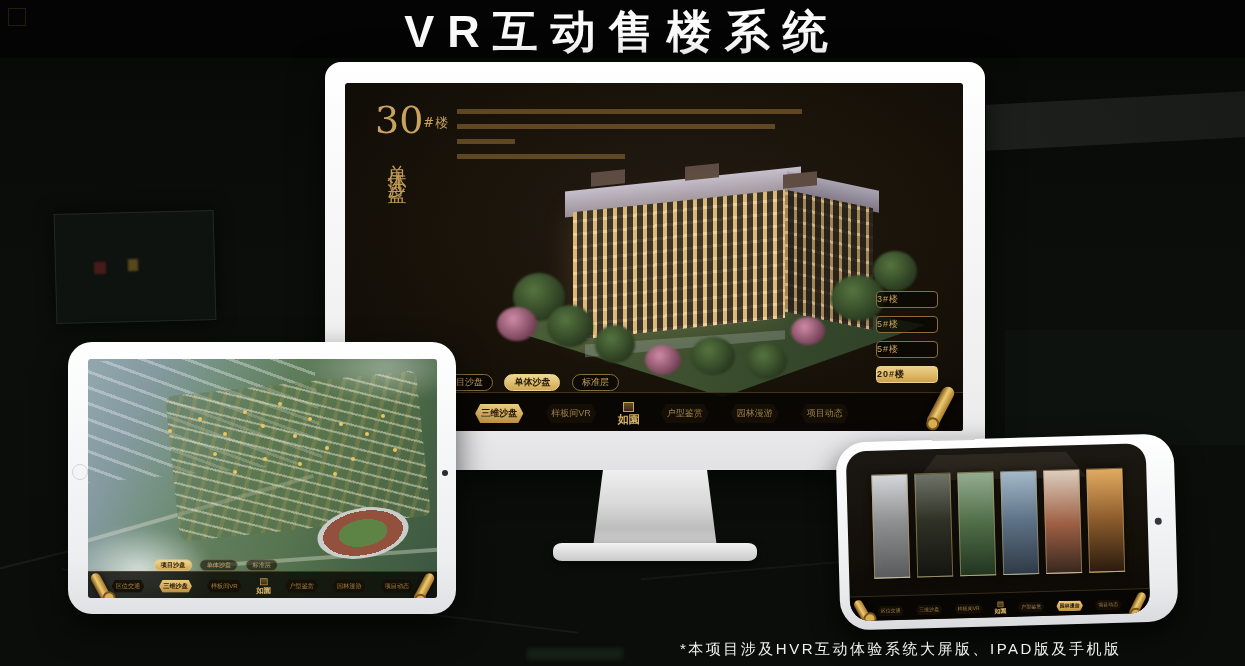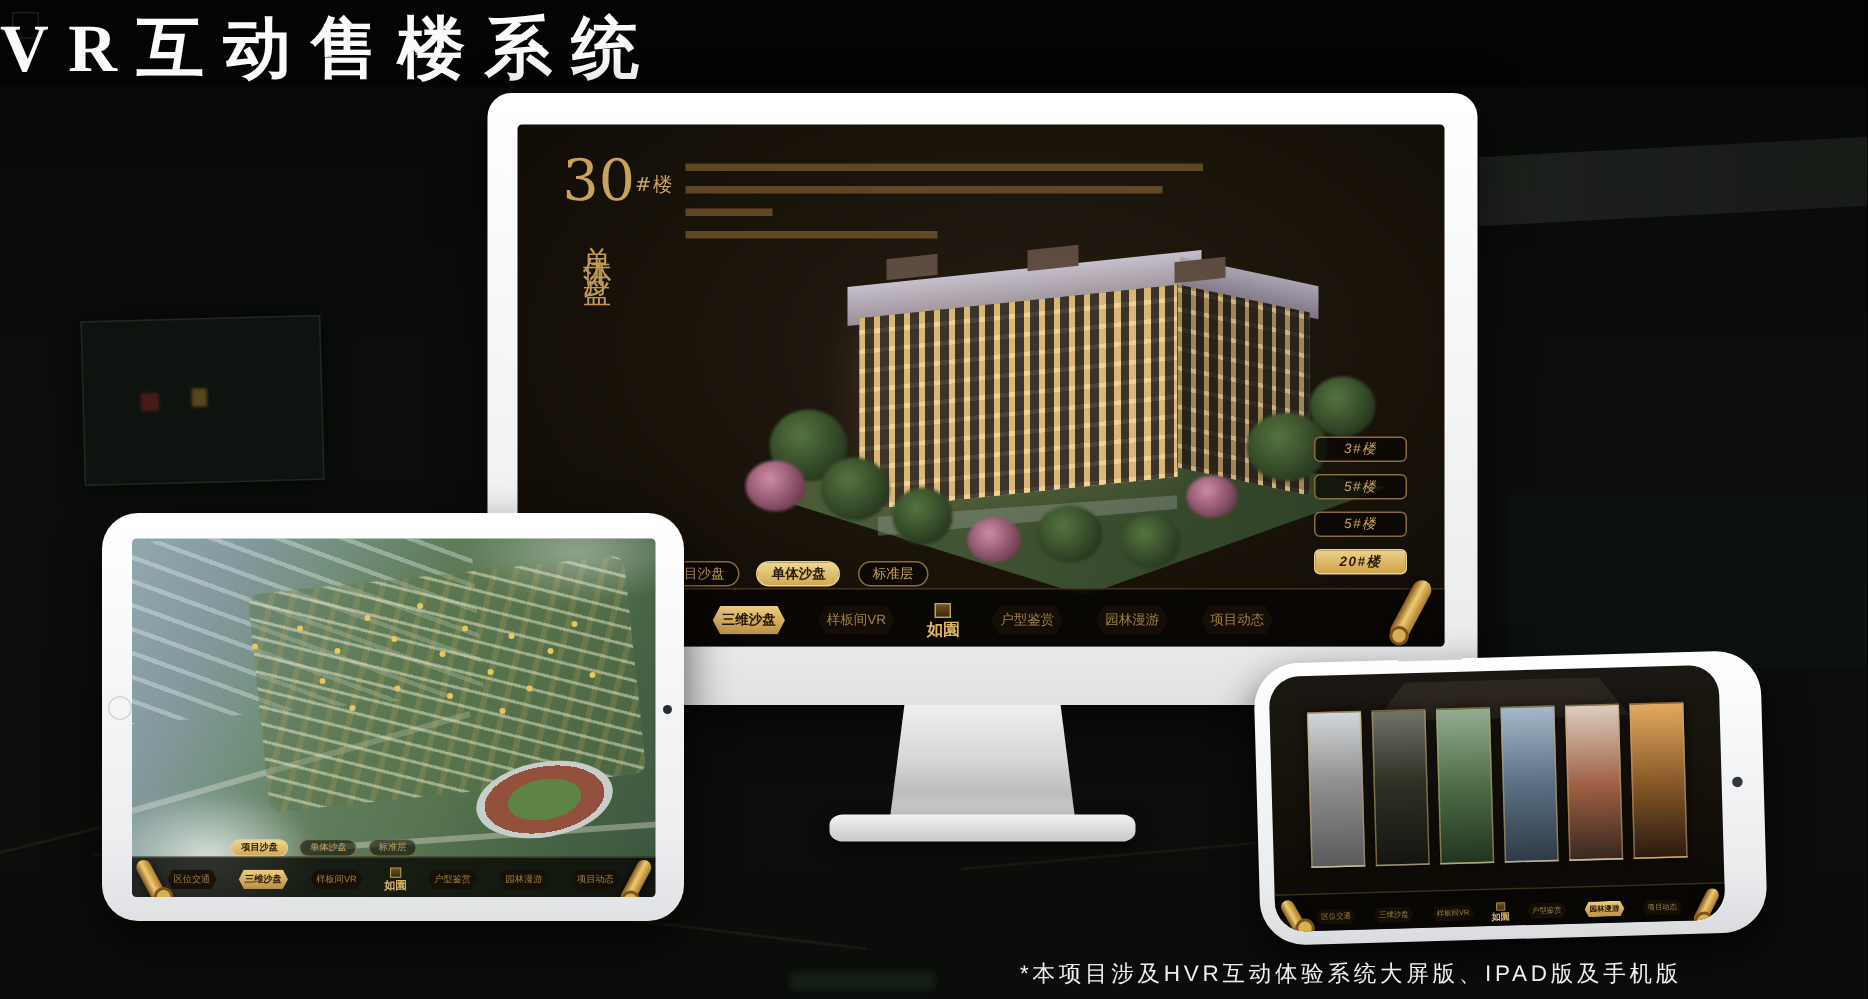--- a/index.html
+++ b/index.html
@@ -15,22 +15,22 @@
   .bg-sign-gold{position:absolute;left:72px;top:46px;width:10px;height:12px;background:#6b5420;filter:blur(1px);opacity:.8;}
   .bg-panel-ne{position:absolute;left:986px;top:70px;width:260px;height:258px;opacity:.65;transform:skewY(-3deg);
                background:linear-gradient(170deg,#2a2e2b 0%,#20241ف 0%,#1d211d 35%,#131712 100%);}
   .bg-panel-ne .band{position:absolute;left:0;top:28px;width:100%;height:46px;background:linear-gradient(90deg,#30342f,#262a25);opacity:.8;}
   .bg-panel-e{position:absolute;left:1005px;top:330px;width:240px;height:115px;background:#111510;opacity:.6;}
   .bg-road1{position:absolute;left:-20px;top:520px;width:420px;height:2px;background:rgba(200,190,150,.08);transform:rotate(-14deg);}
   .bg-road2{position:absolute;left:60px;top:600px;width:520px;height:2px;background:rgba(200,190,150,.07);transform:rotate(7deg);}
   .bg-road3{position:absolute;left:640px;top:560px;width:420px;height:2px;background:rgba(200,190,150,.06);transform:rotate(-5deg);}
   .bg-logo-smudge{position:absolute;left:527px;top:648px;width:96px;height:12px;background:rgba(95,145,95,.14);filter:blur(2px);}
   
-  .main-title{position:absolute;left:0;top:2px;width:100%;color:#fafafa;
-              font-size:45px;font-weight:bold;letter-spacing:13px;font-family:Liberation Serif, serif;}
+  .main-title{position:absolute;left:0;top:2px;width:100%;text-align:center;color:#fafafa;
+              font-size:45px;font-weight:bold;letter-spacing:13px;font-family:Liberation Sans, sans-serif;}
   .footnote{position:absolute;left:680px;top:640px;color:#efefef;font-size:15px;letter-spacing:2.5px;}
   .tab{display:inline-block;border:1px solid #8a6d3d;border-radius:9px;padding:1px 9px;margin-right:7px;
        color:#c9a35e;background:rgba(5,3,1,.55);font-size:9px;line-height:13px;white-space:nowrap;}
   .tab.active{background:linear-gradient(180deg,#efd793,#d2a852);color:#2a1d07;border-color:#ecd28c;font-weight:bold;}
   .nav-item{display:inline-block;padding:3px 10px;margin:0 7px;color:#9d8147;font-size:9px;white-space:nowrap;
             background:rgba(22,16,7,.9);clip-path:polygon(7% 50%,16% 0,84% 0,93% 50%,84% 100%,16% 100%);}
   .nav-item.active{background:linear-gradient(180deg,#eccd82,#bd8f3f);color:#241806;font-weight:bold;}
   .nav-logo{display:inline-flex;flex-direction:column;align-items:center;margin:0 10px;color:#d8b465;
             font-family:"DejaVu Serif",serif;font-size:11px;font-weight:bold;line-height:11px;}
   .nav-logo::before{content:"";width:9px;height:8px;margin-bottom:2px;border:1px solid #caa255;
@@ -80,21 +80,21 @@
              background:linear-gradient(180deg,#c6c0cd,#968e9c);}
   .bldg-roof2{position:absolute;left:292px;top:26px;width:92px;height:22px;transform:skewY(12deg);
              background:linear-gradient(180deg,#aaa3b2,#7d7584);}
   .roof-cap{position:absolute;width:34px;height:14px;background:#5e4c42;transform:skewY(-6deg);}
   .tree{position:absolute;border-radius:50%;filter:blur(1px);}
   .tree.g{background:radial-gradient(circle at 40% 35%,#55743f,#27371e 75%);}
   .tree.p{background:radial-gradient(circle at 40% 35%,#cf8aa4,#6e3c51 75%);}
   
   .b-btns{position:absolute;left:531px;top:208px;width:62px;}
   .b-btn{display:block;width:100%;box-sizing:border-box;margin-bottom:8px;border:1px solid #8a6d3d;border-radius:4px;
-         background:rgba(8,5,2,.7);color:#c9a35e;font-size:9px;line-height:15px;text-align:center;letter-spacing:1px;font-style:italic;}
+         background:rgba(8,5,2,.7);color:#c9a35e;font-size:9px;line-height:15px;letter-spacing:1px;}
   .b-btn.active{background:linear-gradient(180deg,#ecd18b,#cfa24b);color:#2a1d07;font-weight:bold;border-color:#ecd28c;}
   .screen-bottom{position:absolute;left:0;right:0;bottom:0;height:38px;background:rgba(8,6,3,.88);
                  border-top:1px solid rgba(170,135,70,.35);}
   .m-subtabs{position:absolute;left:92px;bottom:40px;}
   .m-nav{position:absolute;left:6px;right:60px;bottom:6px;}
   
   .ipad{position:absolute;left:68px;top:342px;width:388px;height:272px;border-radius:24px;
         background:linear-gradient(180deg,#ffffff,#eceef0 80%,#dfe1e4);box-shadow:0 14px 32px rgba(0,0,0,.65);}
   .ipad-cam{position:absolute;right:8px;top:128px;width:6px;height:6px;border-radius:50%;background:#2a2d30;}
   .ipad-home{position:absolute;left:4px;top:122px;width:14px;height:14px;border-radius:50%;border:1px solid #d4d6d8;}

